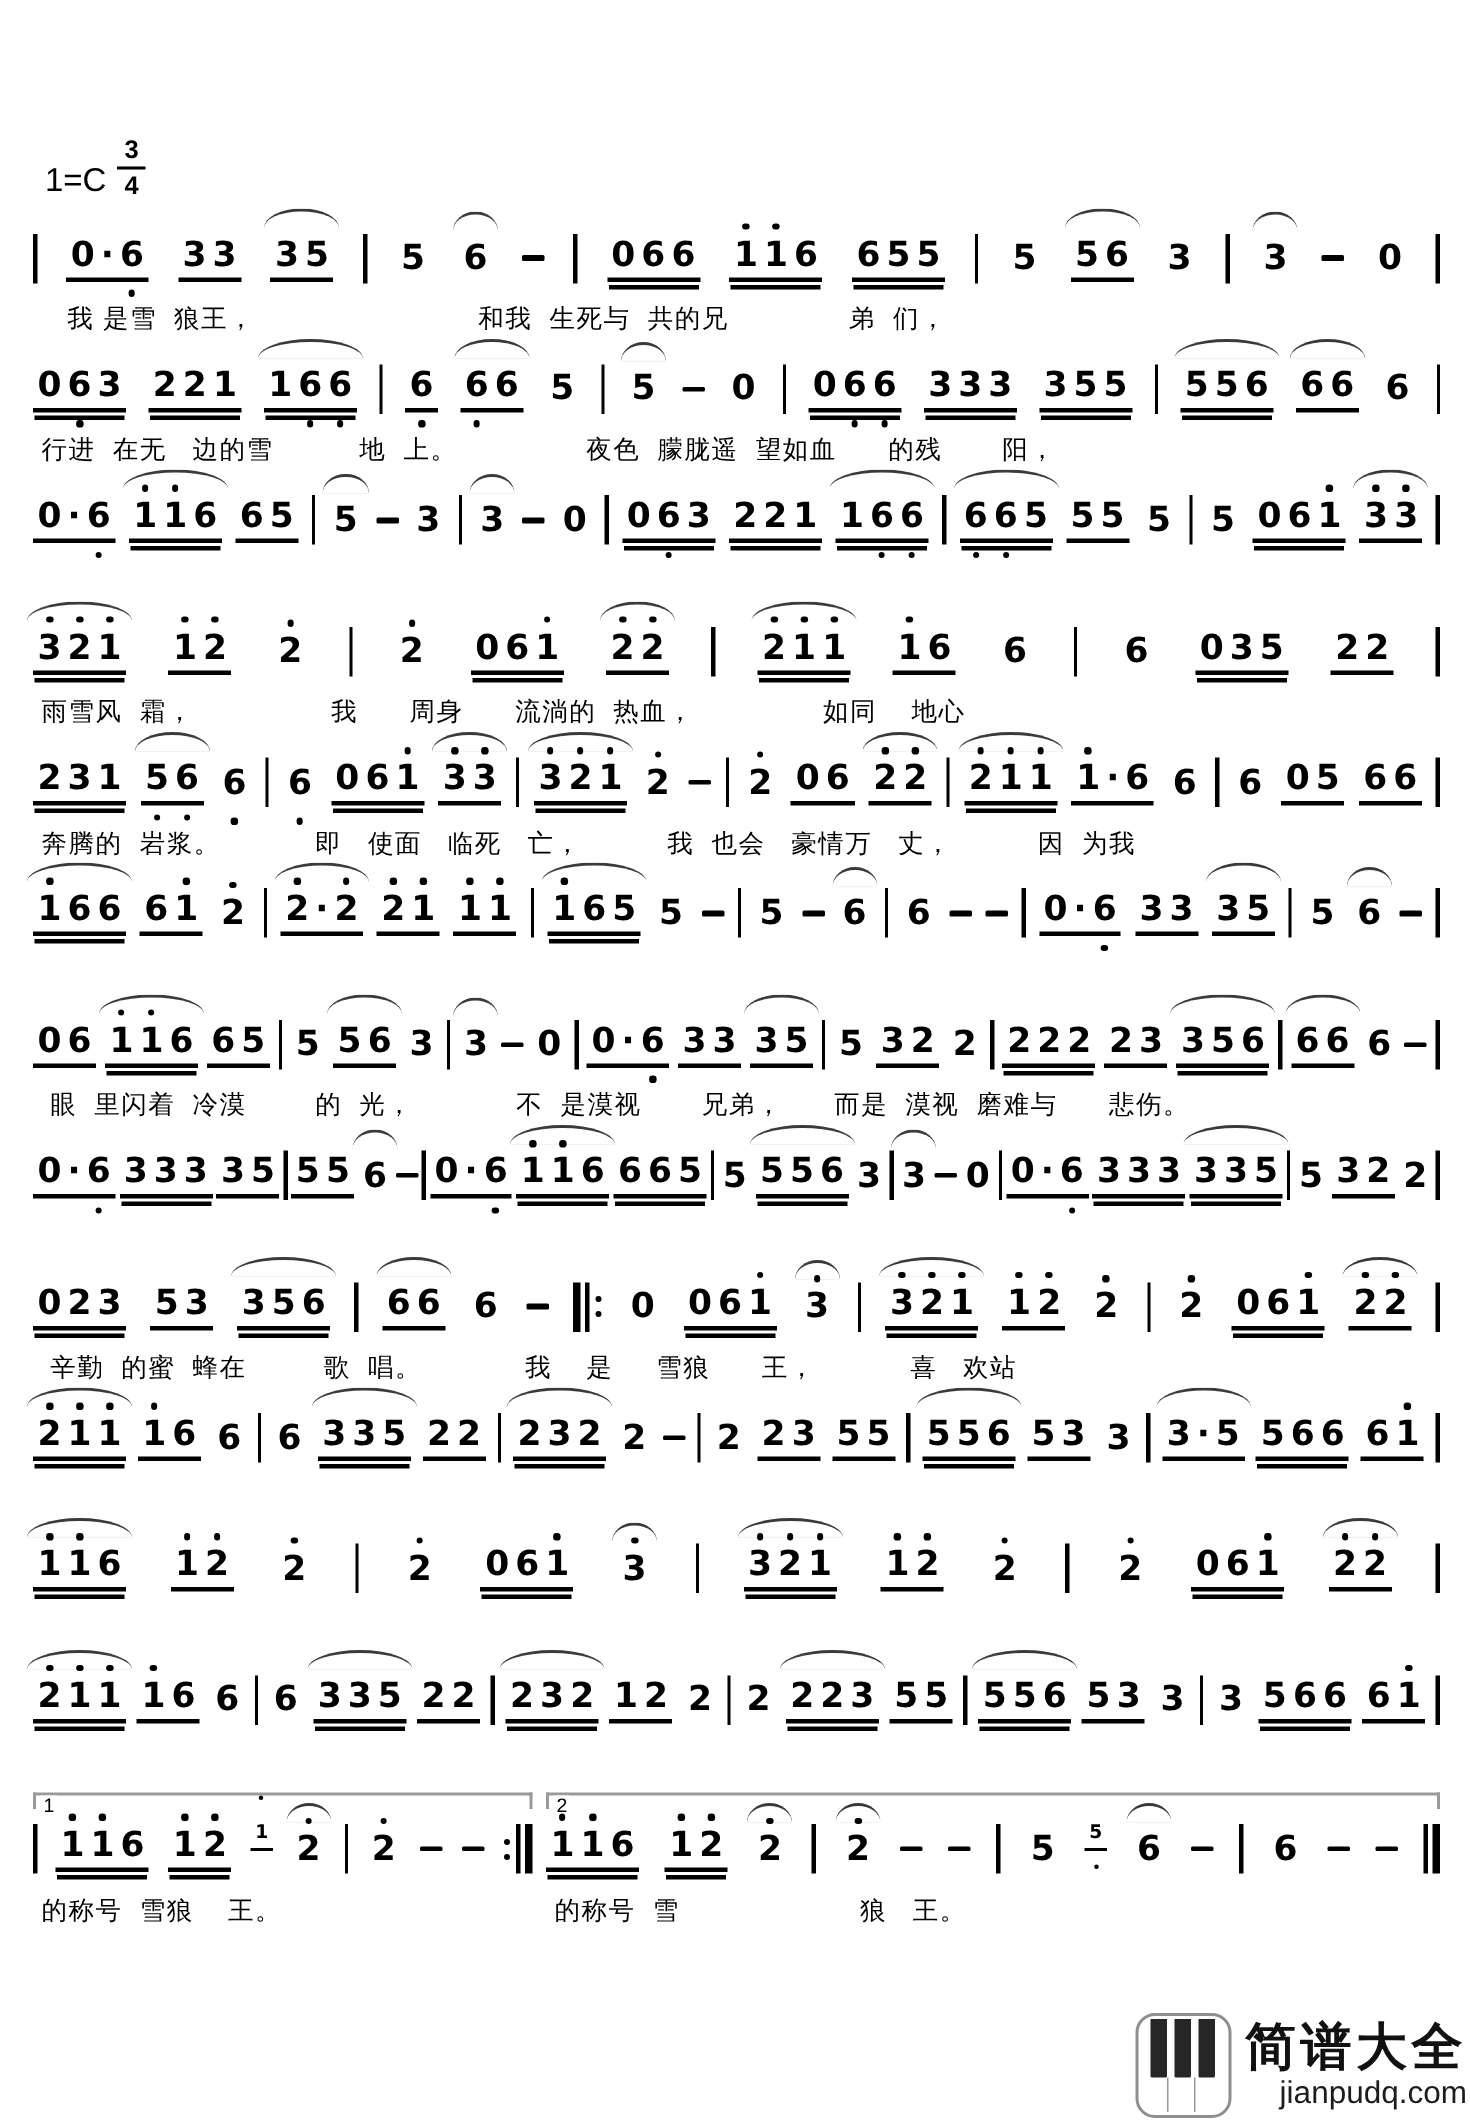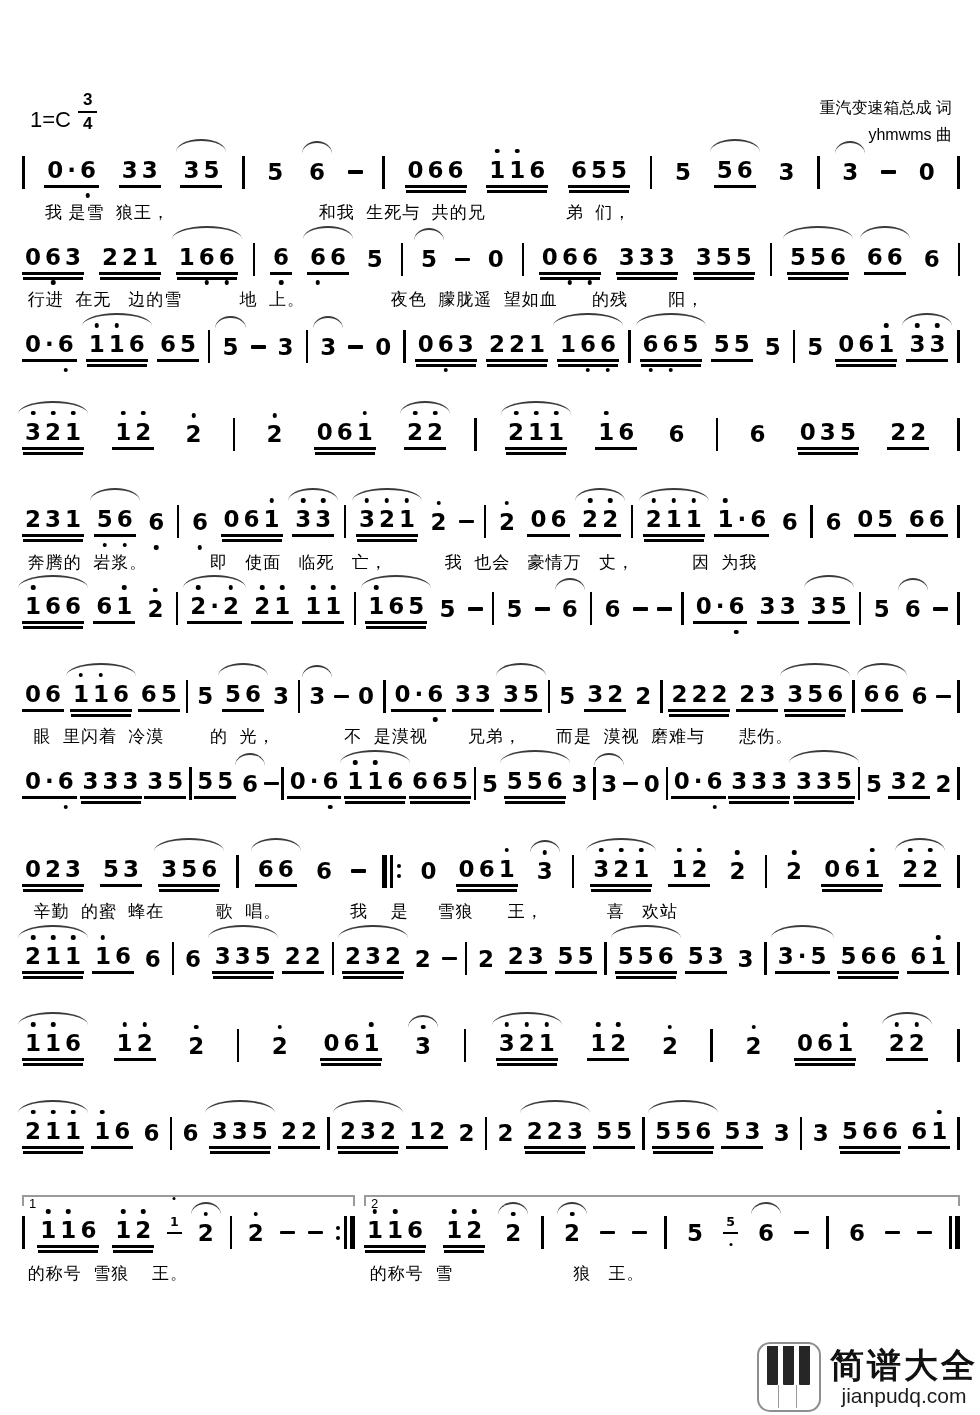--- a/index.html
+++ b/index.html
@@ -43,42 +43,38 @@
   .vbox::before{content:"";position:absolute;top:0;left:0;right:0;height:9px;
                 border:2px solid #9a9a9a;border-bottom:none;}
   .vlabel{position:absolute;top:2px;left:5px;font-size:13px;font-weight:400;background:#fff;padding:0 2px;line-height:1;}
   .v1{width:35.5%;margin-right:9px;}
   .v2{flex:1;}
 
   .brand{position:absolute;right:2px;bottom:3px;display:flex;align-items:center;gap:9px;}
   .picon{position:relative;width:60px;height:66px;border:2.5px solid #8f8f8f;border-radius:13px;background:#fff;}
   .picon .bk{position:absolute;top:2px;width:11px;height:39px;background:#262626;border-radius:0 0 1px 1px;}
   .picon .wl{position:absolute;top:41px;bottom:2px;width:1.5px;background:#9a9a9a;}
-  .btxt{display:flex;flex-direction:column;align-items:center;line-height:1;}
+  .btxt{display:flex;flex-direction:column;align-items:flex-end;line-height:1;}
   .bt1{font-size:34px;font-weight:600;letter-spacing:3px;color:#111;}
   .bt2{font-size:21px;margin-top:3px;color:#1c1c1c;}
 </style>
 </head>
 <body>
 
 <div class="page">
 
 
   <div class="keysig">
     <span>1=C</span>
     <span class="frac">
       <span class="top">3</span>
       <span class="bot">4</span>
     </span>
   </div>
 
-  <div class="credits">
-    <div>重汽变速箱总成 词</div>
-    <div>yhmwms 曲</div>
-  </div>
 
   <div class="systems" id="systems">
       <div class="sys">
         <div class="notes">
           <span class="bar"></span>
           <span class="grp u1">
             <span class="cell"><span class="n">0</span></span>
             <span class="cell"><span class="n">·</span></span>
             <span class="cell"><span class="n">6</span><span class="dotB" style="bottom: -15px;"></span></span>
           </span>
@@ -331,20 +327,21 @@
             <span class="cell"><span class="n">0</span></span>
             <span class="cell"><span class="n">3</span></span>
             <span class="cell"><span class="n">5</span></span>
           </span>
           <span class="grp u1">
             <span class="cell"><span class="n">2</span></span>
             <span class="cell"><span class="n">2</span></span>
           </span>
           <span class="bar"></span>
         </div>
+        <div class="lyr"> 雨雪风  霜，                我      周身      流淌的  热血，               如同    地心</div>
       </div>
       <div class="sys">
         <div class="notes">
           <span class="grp u2">
             <span class="cell"><span class="n">2</span></span>
             <span class="cell"><span class="n">3</span></span>
             <span class="cell"><span class="n">1</span></span>
           </span>
           <span class="grp u1 arc">
             <span class="cell"><span class="n">5</span><span class="dotB" style="bottom: -15px;"></span></span>

